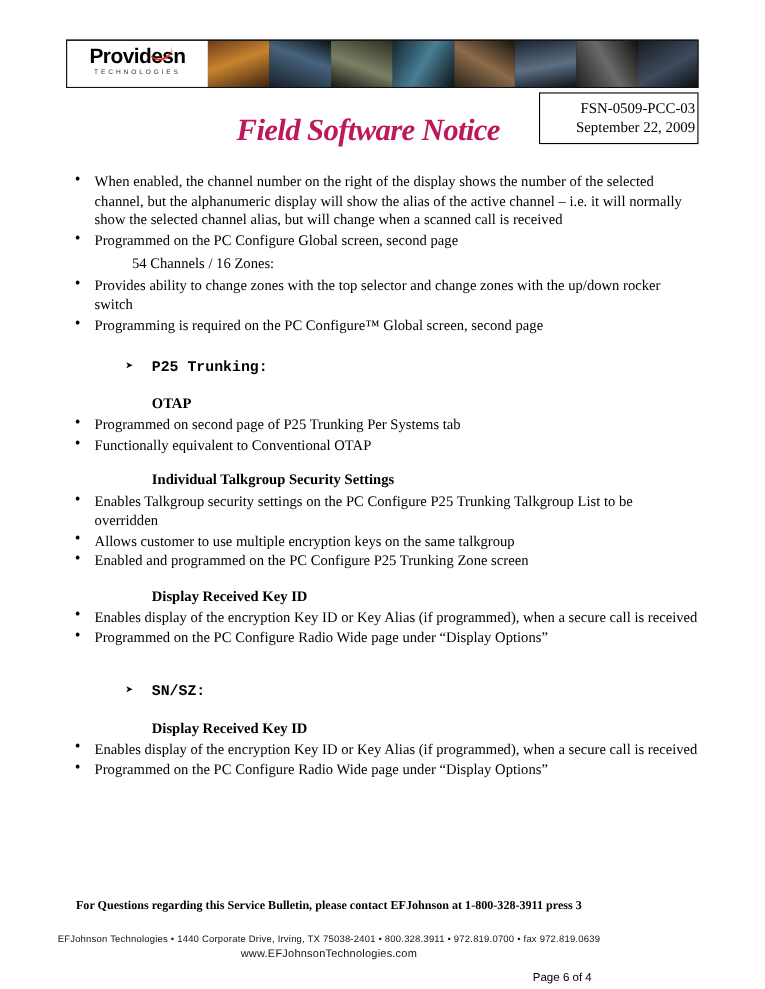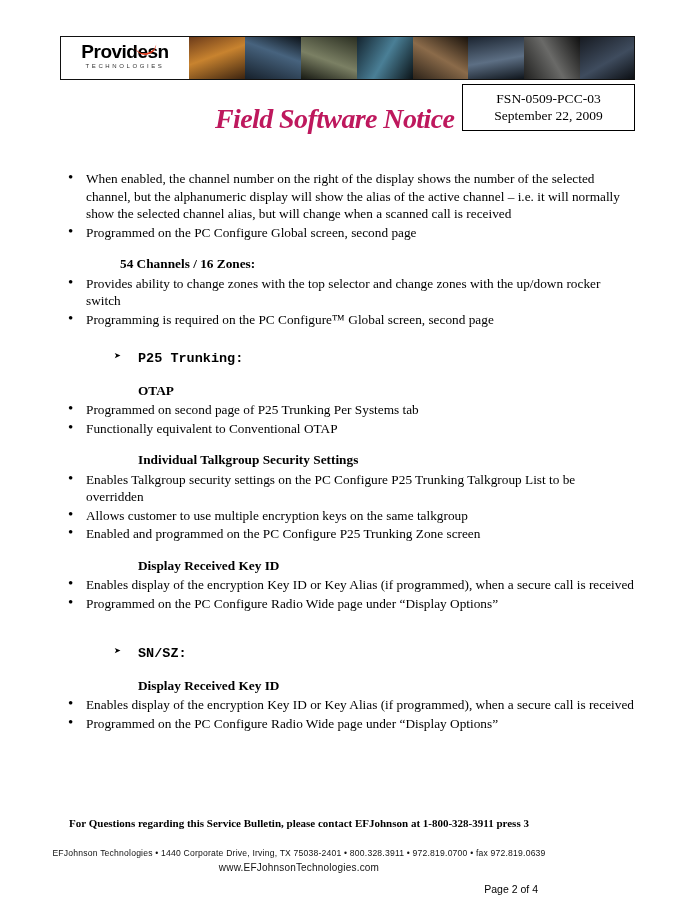--- a/index.html
+++ b/index.html
@@ -112,34 +112,34 @@
     font-weight: bold;
     font-size: 28px;
     letter-spacing: -0.6px;
     color: #be185d;
     white-space: nowrap;
   }
   .fsn-box {
     position: absolute;
     right: 0;
     top: -2px;
-    width: 173px;
+    width: 145px;
     border: 1px solid #000;
     box-sizing: border-box;
-    text-align: center;
+    text-align: right;
     padding: 5px 2px 6px 2px;
     font-size: 13.5px;
     line-height: 17px;
   }
 
   
   .body {
     position: absolute;
     left: 0;
-    top: 170px;
+    top: 156px;
     width: 695px;
   }
   .content {
     margin: 0 60px;
     font-size: 13.3px;
     line-height: 17.5px;
   }
 
   ul.bullets {
     list-style: none;
@@ -155,22 +155,22 @@
     content: "\2022";
     position: absolute;
     left: 8px;
     top: -1px;
     font-size: 15px;
   }
   .bullets-indent1 { margin-left: 60px; }
   .bullets-indent2 { margin-left: 78px; }
 
   .sec-heading {
-    font-weight: bold;
-    margin: 14px 0 2px 60px;
+    font-weight: normal;
+    margin: 4px 0 2px 60px;
   }
   .arrow-heading {
     position: relative;
     font-weight: bold;
     font-family: Liberation Mono, monospace;
     font-size: 13.5px;
     margin: 22px 0 2px 60px;
     padding-left: 18px;
   }
   .arrow-heading:before {
@@ -302,16 +302,16 @@
         <li>Programmed on the PC Configure Radio Wide page under “Display Options”</li>
       </ul>
 
     </div>
   </div>
 
   <div class="footer">
     <div class="footer-contact">For Questions regarding this Service Bulletin, please contact EFJohnson at 1-800-328-3911 press 3</div>
     <div class="footer-address">EFJohnson Technologies • 1440 Corporate Drive, Irving, TX 75038-2401 • 800.328.3911 • 972.819.0700 • fax 972.819.0639</div>
     <div class="footer-web">www.EFJohnsonTechnologies.com</div>
-    <div class="page-num">Page 2 of 4</div>
+    <div class="page-num">Page 6 of 4</div>
   </div>
 
 </div>
 
 </body></html>

